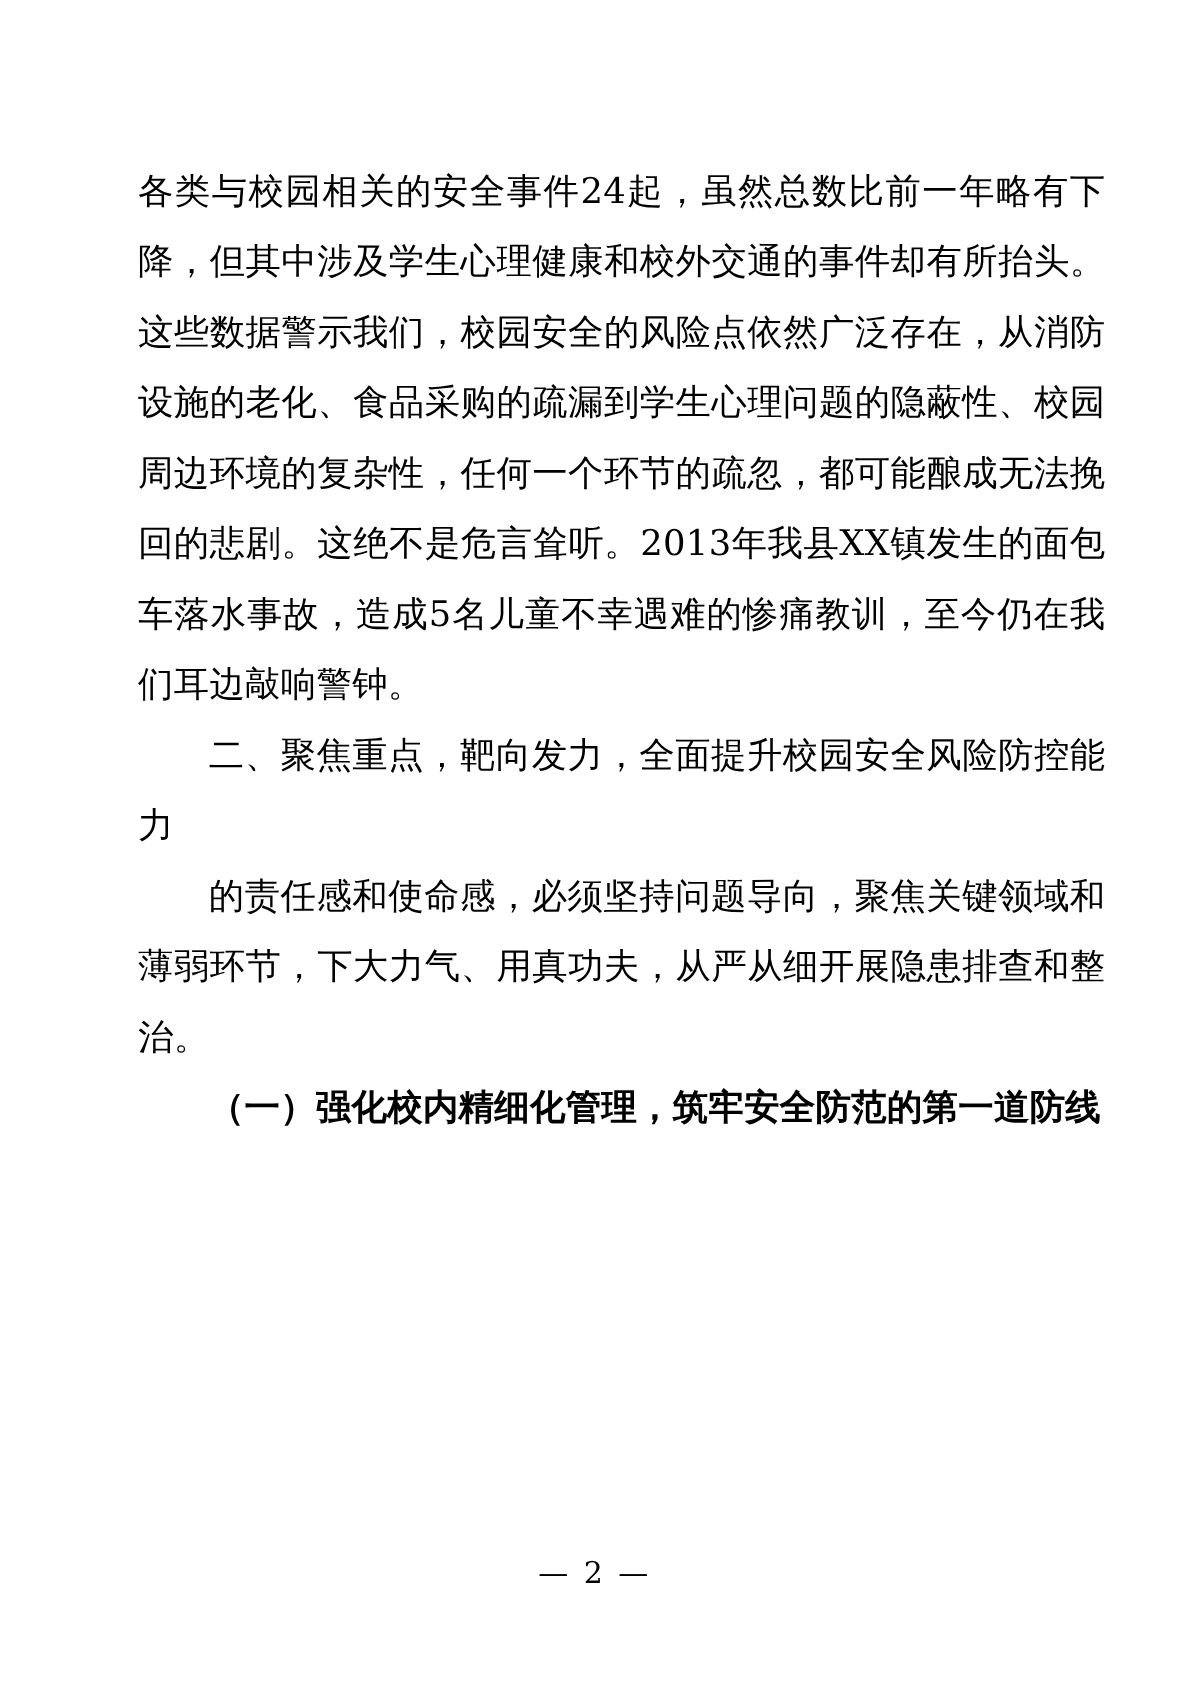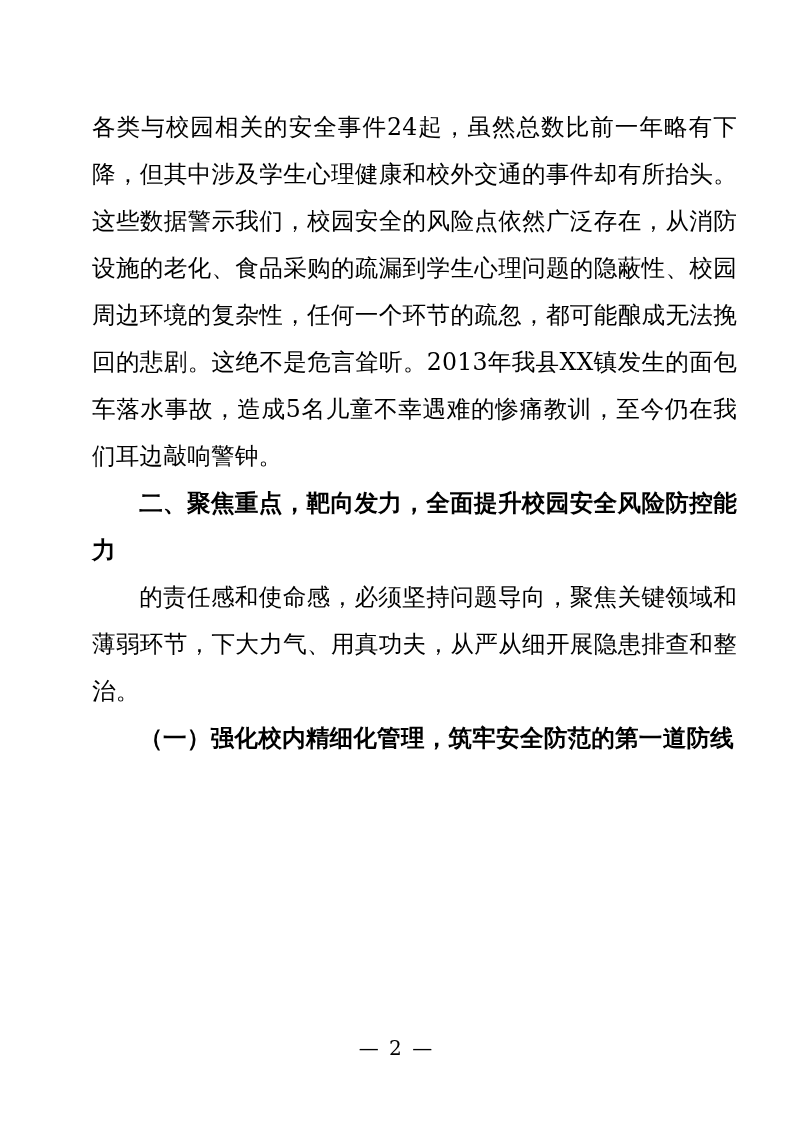--- a/index.html
+++ b/index.html
@@ -29,21 +29,21 @@
     letter-spacing: 0.2px;
   }
   p {
     margin: 0;
     text-indent: 2em;
   }
   p.noindent {
     text-indent: 0;
   }
   .heading {
-    font-weight: bold;
+    font-weight: normal;
     text-indent: 2em;
   }
   .subheading {
     font-weight: bold;
     text-indent: 2em;
   }
   .page-number {
     position: absolute;
     left: 0;
     right: 0;

